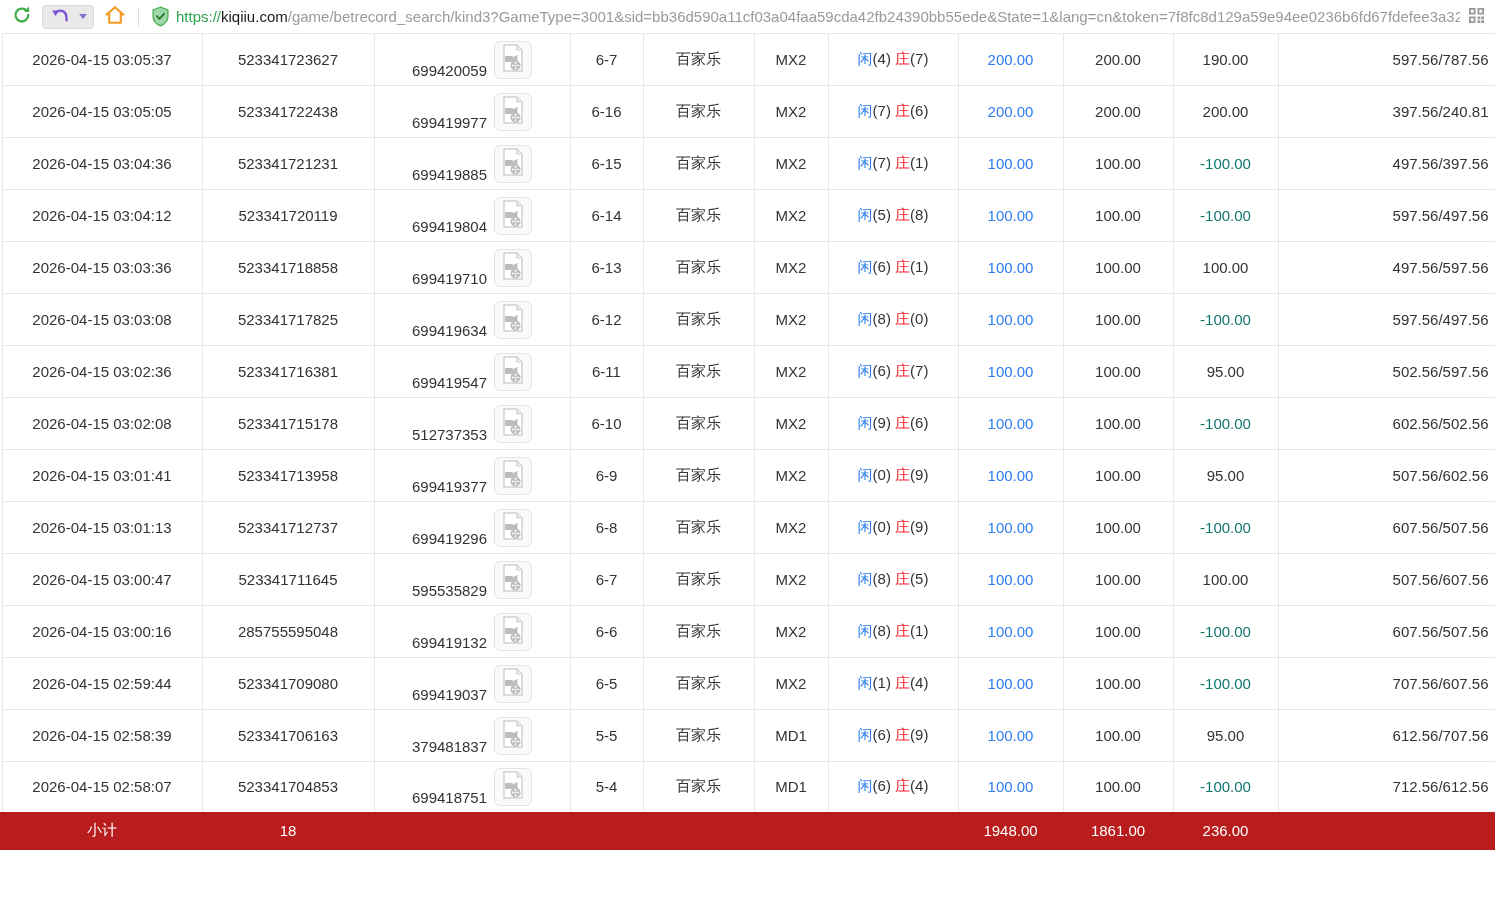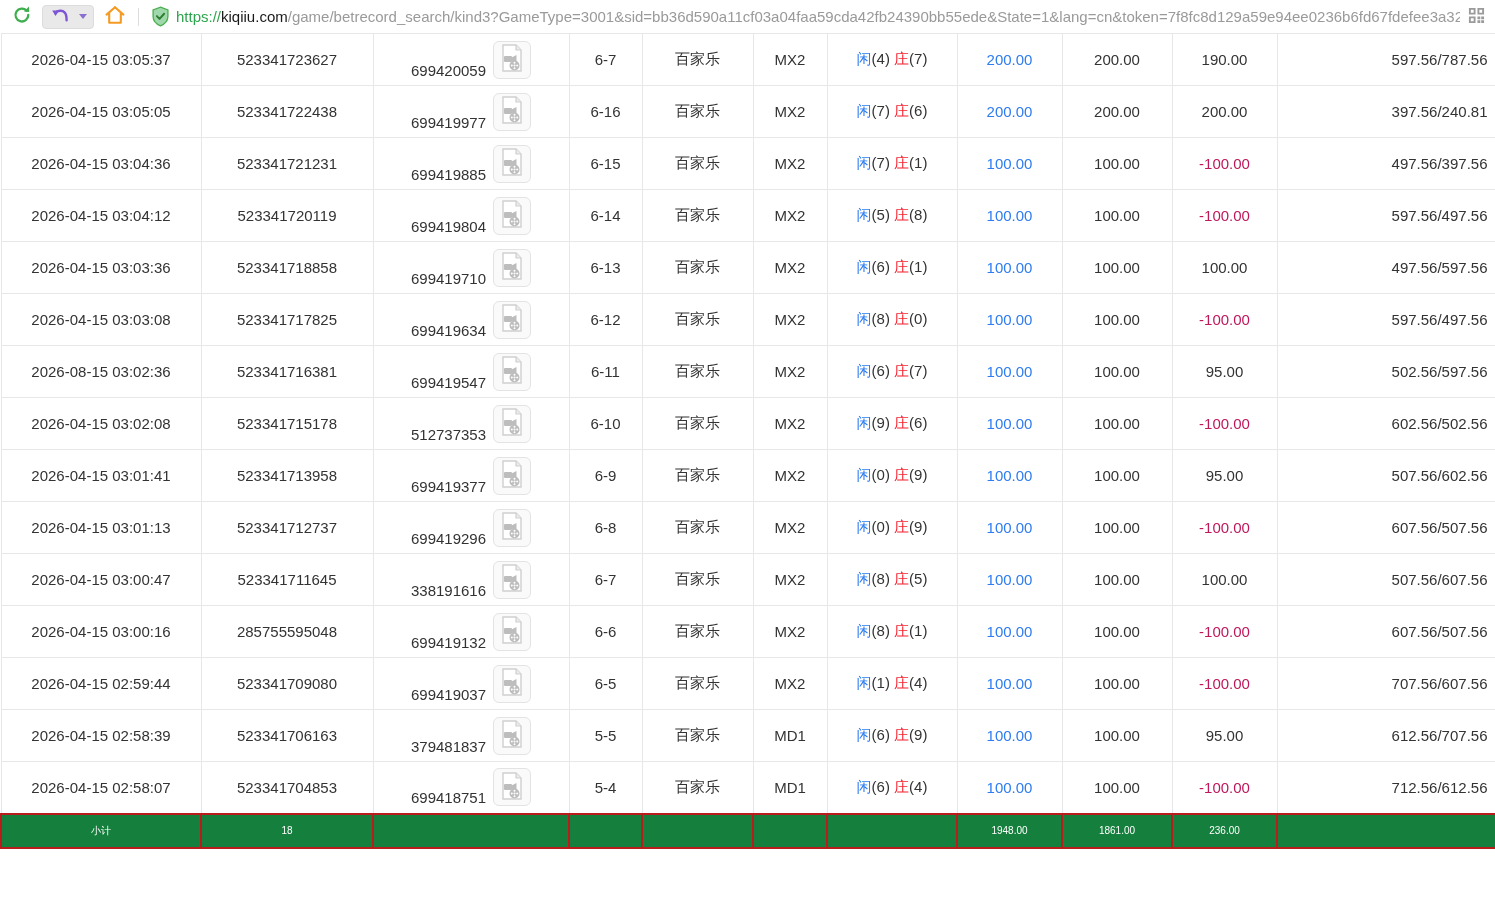--- a/index.html
+++ b/index.html
@@ -27,30 +27,30 @@
   .qr-btn { margin-left: 4px; flex: 0 0 auto; }
 
   
   table { border-collapse: collapse; width: 1495px; table-layout: fixed; }
   td { border: 1px solid #e7e7e7; text-align: center; font-size: 15px;
        color: #333; height: 52px; overflow: hidden; white-space: nowrap; }
   tbody td.balance { text-align: right; padding-right: 8px; }
   .blue { color: #2e7cf0; }
   .red  { color: #f5222d; }
   td.bet { color: #2e7cf0; }
-  td.winloss.neg { color: #be185d; }
+  td.winloss.neg { color: #0f766e; }
 
   .gid-wrap { display: inline-flex; align-items: flex-end; gap: 7px; }
   .video-btn { width: 38px; height: 38px; background: #fafafa; border: 1px solid #e3e3e3;
                border-radius: 6px; display: inline-flex; align-items: center;
                justify-content: center; cursor: pointer; }
 
   
-  tfoot td { background: #15803d; color: #fff; border: 2px solid #b91c1c;
-             height: 34px; font-size: 10px; }
+  tfoot td { background: #b91c1c; color: #fff; border: 4px solid #b91c1c;
+             height: 34px; font-size: 15px; }
 </style>
 </head>
 <body>
 
 <div class="toolbar">
   <button class="tb-btn">
     <span>
       <svg width="20" height="20" viewBox="0 0 20 20">
         <path d="M16.3 10a6.4 6.4 0 1 1-1.7-4.3" fill="none" stroke="#3fae4e" stroke-width="2.3" stroke-linecap="round"></path>
         <path d="M16.9 1.6 17.2 7l-5.2-.5z" fill="#3fae4e"></path>
@@ -313,21 +313,21 @@
     <td>6-12</td>
     <td>百家乐</td>
     <td>MX2</td>
     <td><span class="blue">闲</span><span>(8)</span> <span class="red">庄</span><span>(0)</span></td>
     <td class="bet">100.00</td>
     <td>100.00</td>
     <td class="winloss neg">-100.00</td>
     <td class="balance">597.56/497.56</td>
   </tr>
       <tr>
-    <td>2026-08-15 03:02:36</td>
+    <td>2026-04-15 03:02:36</td>
     <td>523341716381</td>
     <td>
       <span class="gid-wrap">
         <span>699419547</span>
         <button class="video-btn">
           <span>
             <svg width="24" height="28" viewBox="0 0 24 28">
               <path d="M3 1 h13 l5 5 v21 H3 z" fill="#fff" stroke="#cfcfcf" stroke-width="1.4"></path>
               <path d="M16 1 v5 h5" fill="#ececec" stroke="#cfcfcf" stroke-width="1.2"></path>
               <rect x="4" y="12" width="8" height="6" rx="1" fill="#bdbdbd"></rect>
@@ -449,21 +449,21 @@
     <td class="bet">100.00</td>
     <td>100.00</td>
     <td class="winloss neg">-100.00</td>
     <td class="balance">607.56/507.56</td>
   </tr>
       <tr>
     <td>2026-04-15 03:00:47</td>
     <td>523341711645</td>
     <td>
       <span class="gid-wrap">
-        <span>338191616</span>
+        <span>595535829</span>
         <button class="video-btn">
           <span>
             <svg width="24" height="28" viewBox="0 0 24 28">
               <path d="M3 1 h13 l5 5 v21 H3 z" fill="#fff" stroke="#cfcfcf" stroke-width="1.4"></path>
               <path d="M16 1 v5 h5" fill="#ececec" stroke="#cfcfcf" stroke-width="1.2"></path>
               <rect x="4" y="12" width="8" height="6" rx="1" fill="#bdbdbd"></rect>
               <path d="M12 13.2 l4.5-2.2 v8 L12 16.8 z" fill="#bdbdbd"></path>
               <circle cx="14.5" cy="21.5" r="5" fill="#bdbdbd"></circle>
               <circle cx="14.5" cy="21.5" r="1" fill="#fff"></circle>
               <circle cx="14.5" cy="18.7" r="1" fill="#fff"></circle>

